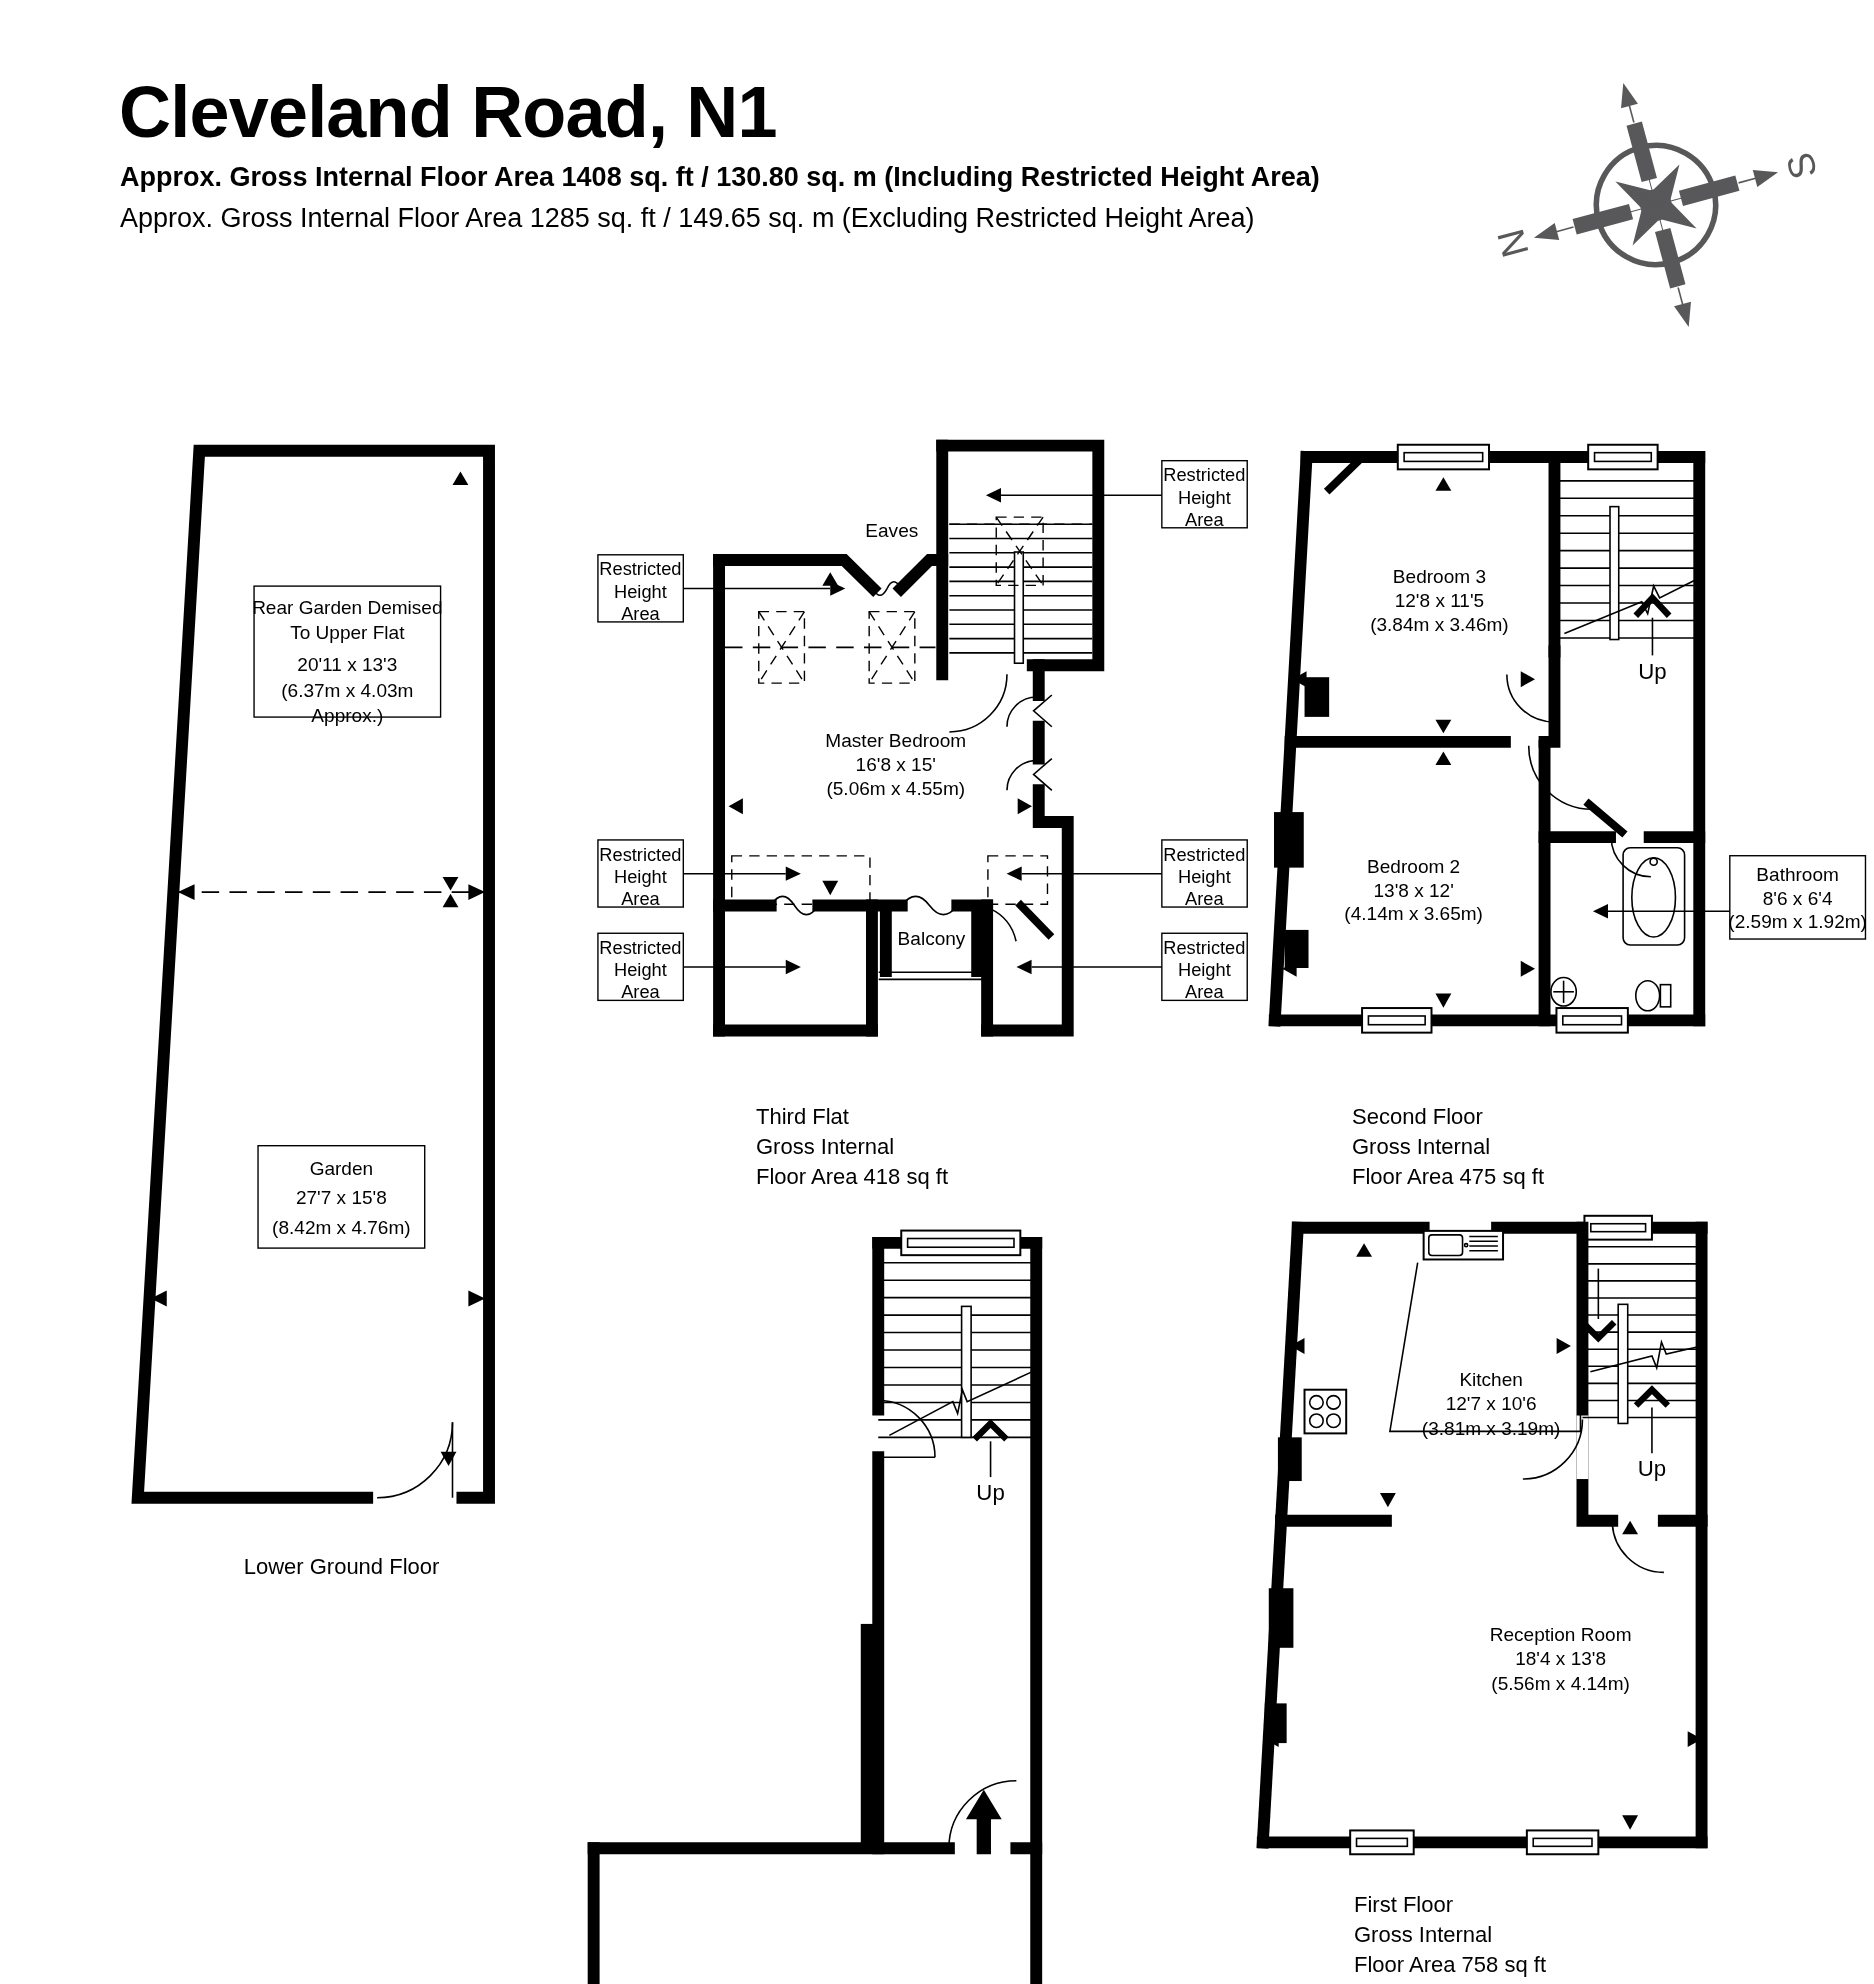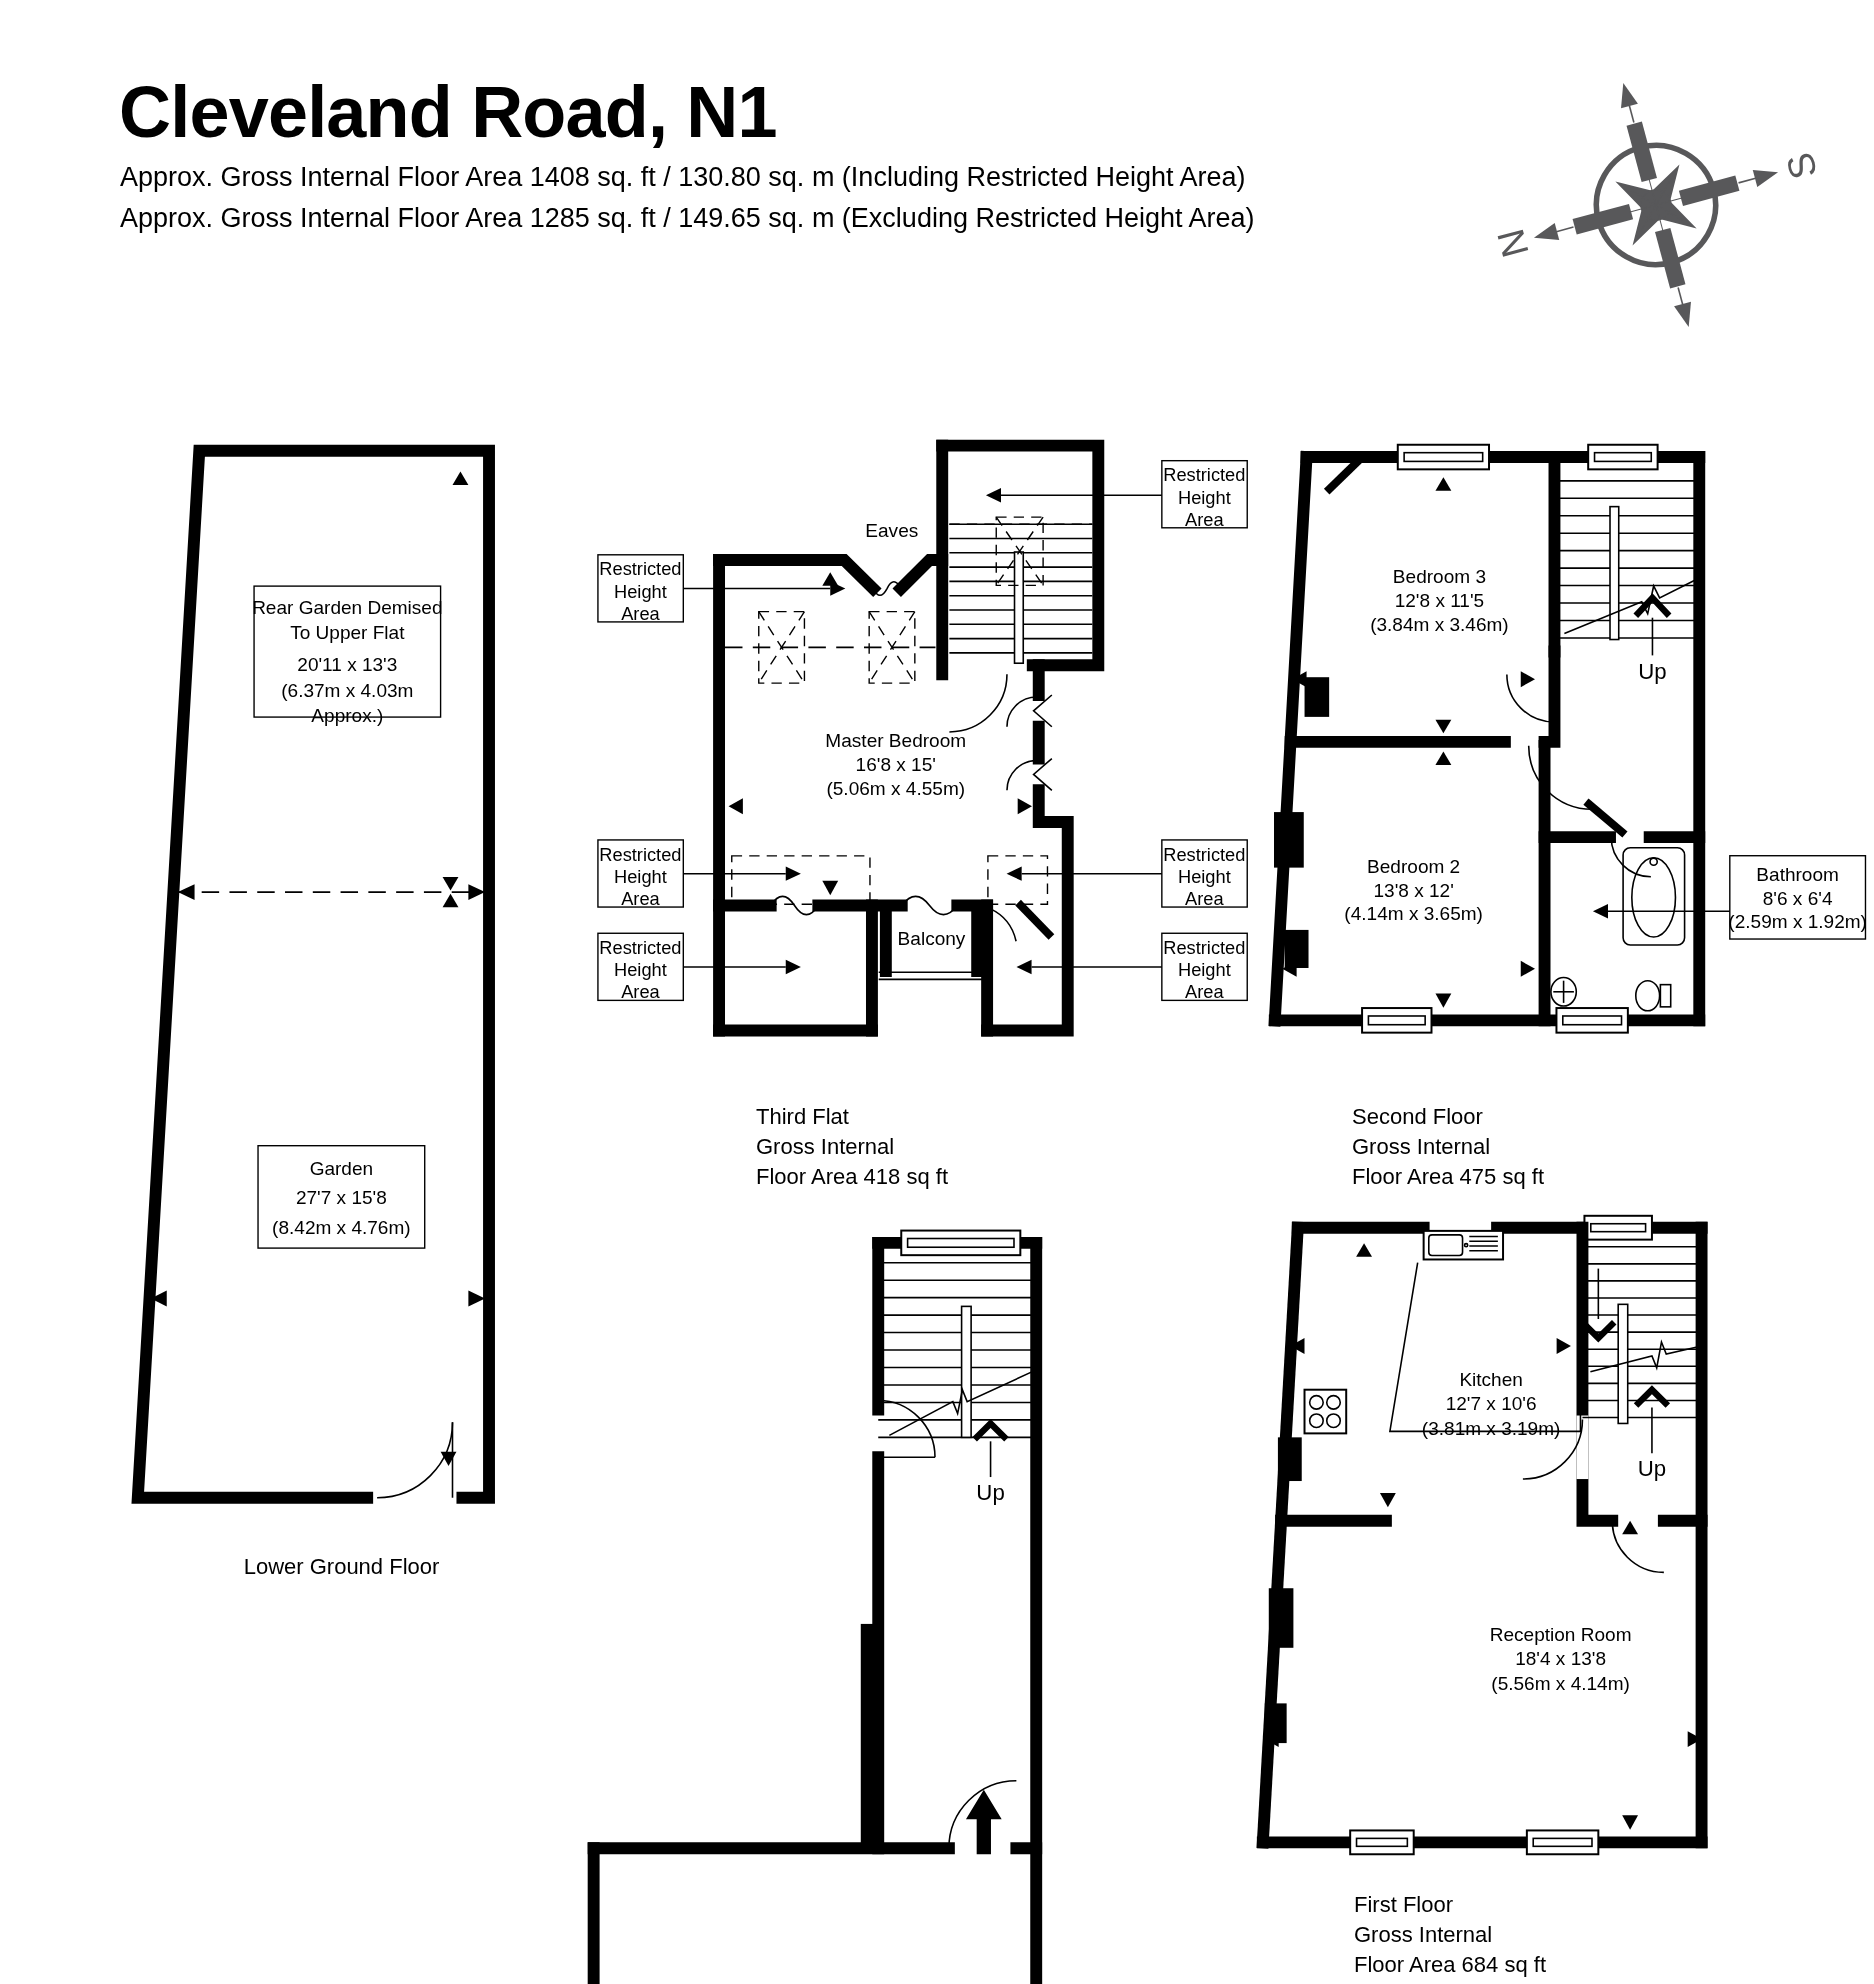--- a/index.html
+++ b/index.html
@@ -1,21 +1,21 @@
 <!DOCTYPE html>
 <html style="font-size:6.4px"><head>
 <meta charset="utf-8">
 <style>
   html,body{margin:0;padding:0;background:#fff;}
   #canvas{position:relative;width:1875px;height:2812px;background:#ffffff;overflow:hidden;
           font-family:"Liberation Sans", sans-serif;color:#000;}
   .abs{position:absolute;}
   #title{left:119px;top:71px;font-size:72px;font-weight:600;letter-spacing:-0.8px;}
   .subtitle{left:120px;font-size:27px;font-weight:400;}
-  #sub1{top:162px;}
+  #sub1{top:162px;font-weight:bold;}
   #sub2{top:203px;}
   .caption{font-size:22px;line-height:30px;white-space:nowrap;}
   #cap-lower{left:151px;top:1552px;width:381px;text-align:center;}
   #cap-third{left:756px;top:1102px;}
   #cap-second{left:1352px;top:1102px;}
   #cap-first{left:1354px;top:1890px;}
   svg{position:absolute;overflow:visible;}
   svg text{font-family:"Liberation Sans", sans-serif;fill:#000;}
   .w{stroke:#000;stroke-width:30;fill:none;stroke-linecap:square;}
   .w2{stroke:#000;stroke-width:20;fill:none;stroke-linecap:square;}
@@ -398,17 +398,17 @@
     <div>Floor Area 418 sq ft</div>
   </div>
   <div class="abs caption" id="cap-second">
     <div>Second Floor</div>
     <div>Gross Internal</div>
     <div>Floor Area 475 sq ft</div>
   </div>
   <div class="abs caption" id="cap-first">
     <div>First Floor</div>
     <div>Gross Internal</div>
-    <div>Floor Area 684 sq ft</div>
+    <div>Floor Area 758 sq ft</div>
   </div>
 
 </div>
 
 
 </body></html>

